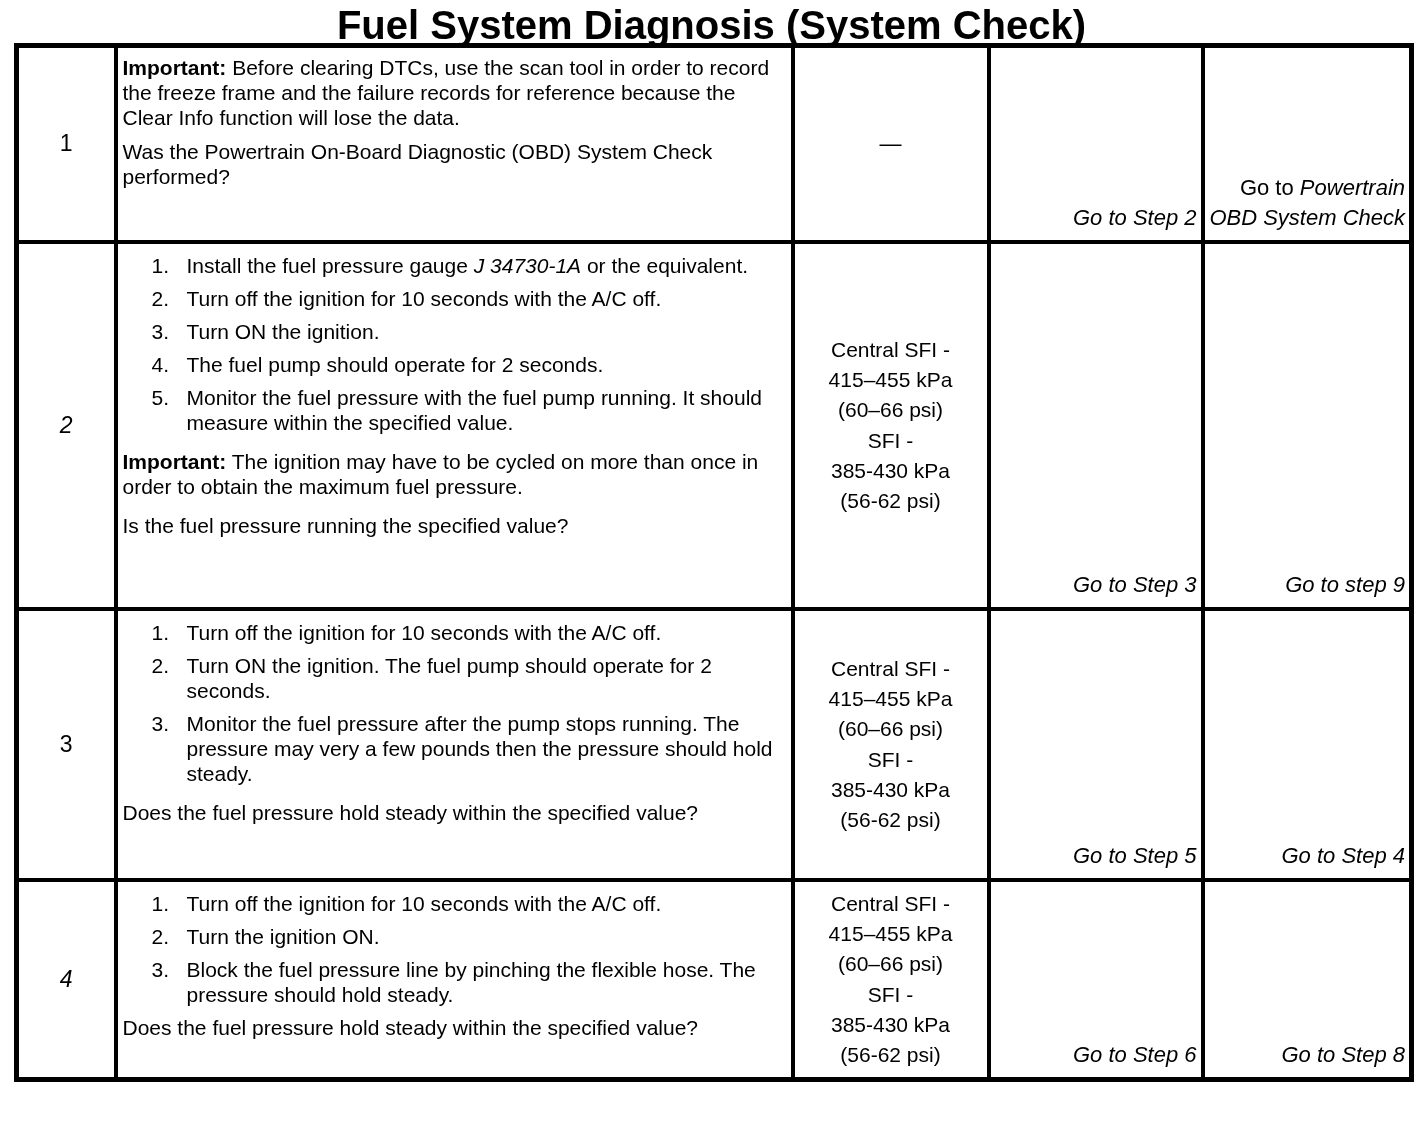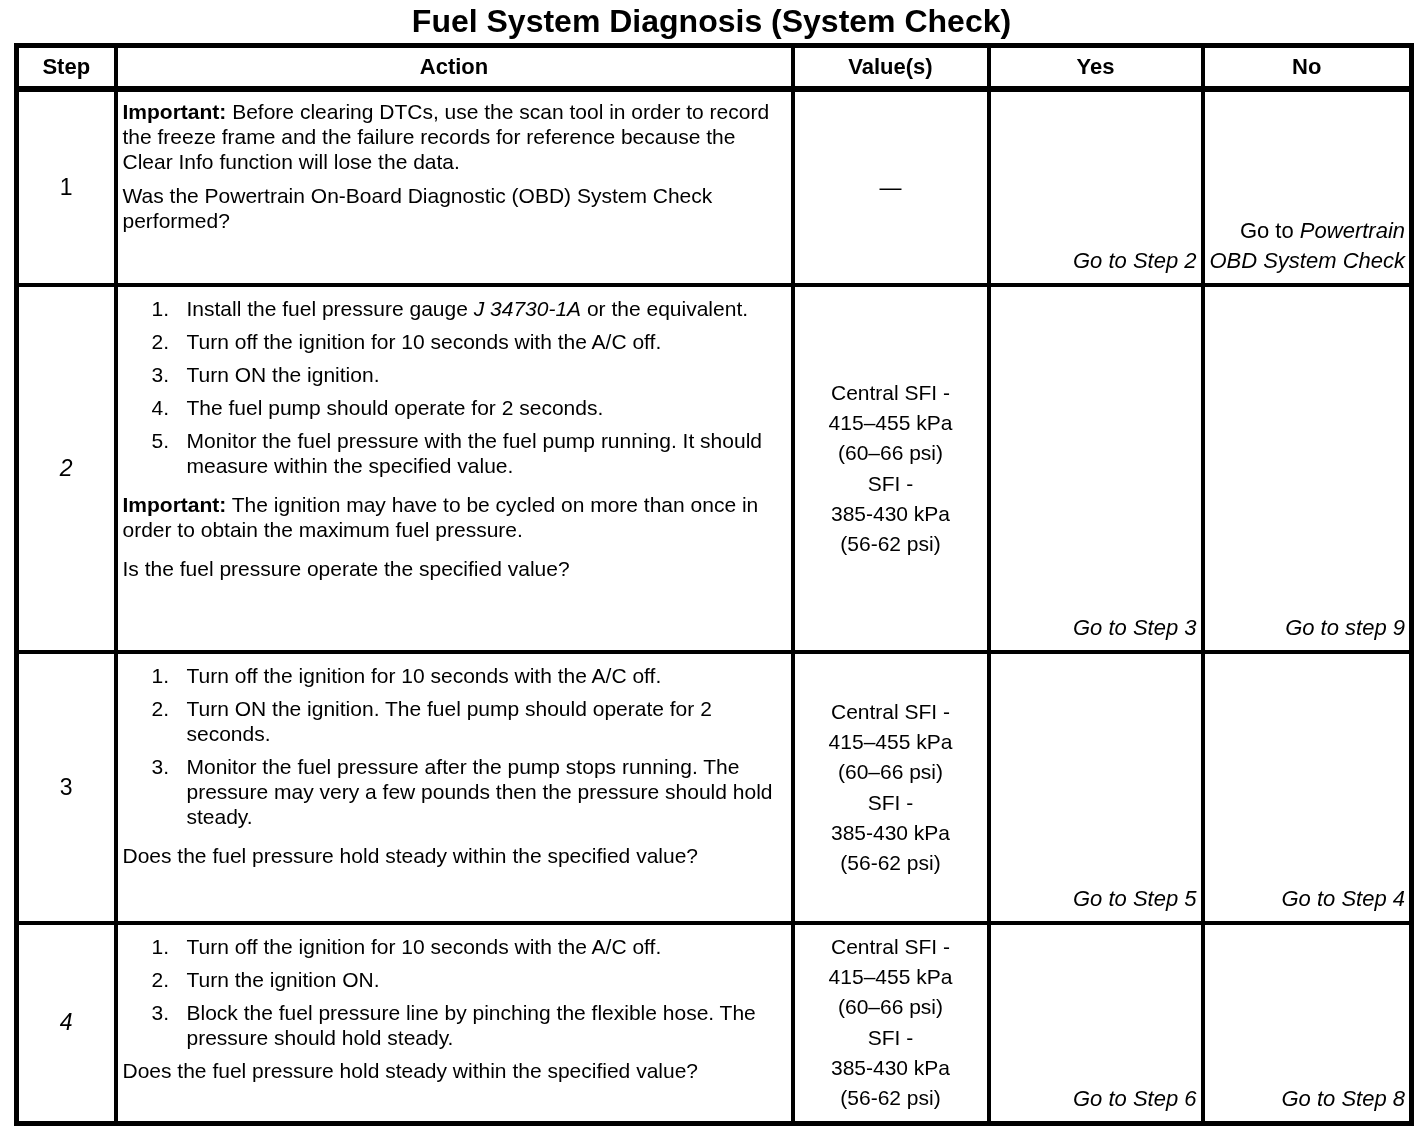--- a/index.html
+++ b/index.html
@@ -12,21 +12,21 @@
     font-family: "Liberation Sans", sans-serif;
     color: #000;
     -webkit-font-smoothing: none;
   }
   .title {
     width: 1395px;
     margin: 0 0 0 14px;
     padding-top: 3px;
     height: 40px;
     text-align: center;
-    font-size: 32px;
+    font-size: 40px;
     font-weight: bold;
     letter-spacing: 0px;
   }
   table.diag {
     border-collapse: collapse;
     table-layout: fixed;
     margin-left: 14px;
     width: 1395px;
     border: 5px solid #000;
   }
@@ -116,27 +116,20 @@
 <table class="diag">
   <colgroup>
     <col class="c-step">
       <col class="c-action">
       <col class="c-value">
       <col class="c-yes">
       <col class="c-no">
   </colgroup>
 
   <tbody>
-      <tr class="hdr">
-    <th>Step</th>
-    <th>Action</th>
-    <th>Value(s)</th>
-    <th>Yes</th>
-    <th>No</th>
-  </tr>
 
   <tr class="r1">
     <td class="step">1</td>
     <td class="action">
       <p class="para"><span class="b">Important:</span> <span>Before clearing DTCs, use the scan tool in order to record the freeze frame and the failure records for reference because the Clear Info function will lose the data.</span></p>
       <p class="para q">Was the Powertrain On-Board Diagnostic (OBD) System Check performed?</p>
     </td>
     <td class="value">
       <span class="dash">—</span>
     </td>
@@ -150,21 +143,21 @@
     <td class="step ital">2</td>
     <td class="action">
       <ul class="olist">
         <li><span class="num">1.</span><span>Install the fuel pressure gauge </span><i>J 34730-1A</i><span> or the equivalent.</span></li>
         <li><span class="num">2.</span><span>Turn off the ignition for 10 seconds with the A/C off.</span></li>
         <li><span class="num">3.</span><span>Turn ON the ignition.</span></li>
         <li><span class="num">4.</span><span>The fuel pump should operate for 2 seconds.</span></li>
         <li><span class="num">5.</span><span>Monitor the fuel pressure with the fuel pump running. It should measure within the specified value.</span></li>
       </ul>
       <p class="para imp"><span class="b">Important:</span> <span>The ignition may have to be cycled on more than once in order to obtain the maximum fuel pressure.</span></p>
-      <p class="para q">Is the fuel pressure operate the specified value?</p>
+      <p class="para q">Is the fuel pressure running the specified value?</p>
     </td>
     <td class="value">
       <div class="vg">
         <div>Central SFI -</div>
         <div>415–455 kPa</div>
         <div>(60–66 psi)</div>
       </div>
       <div class="vg">
         <div>SFI -</div>
         <div>385-430 kPa</div>

